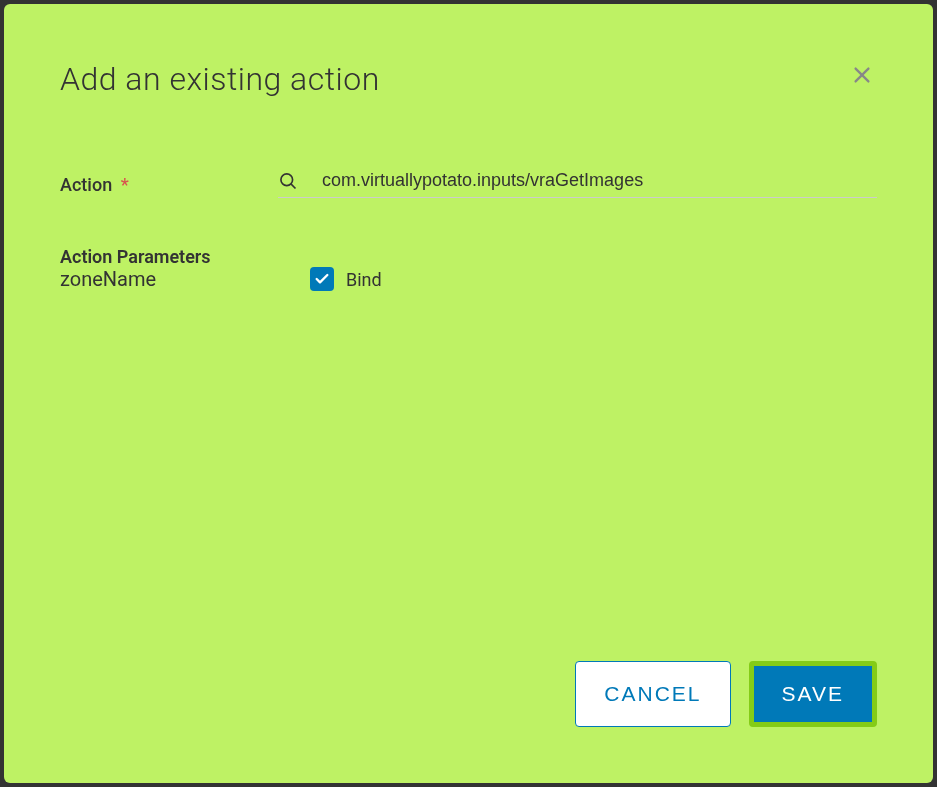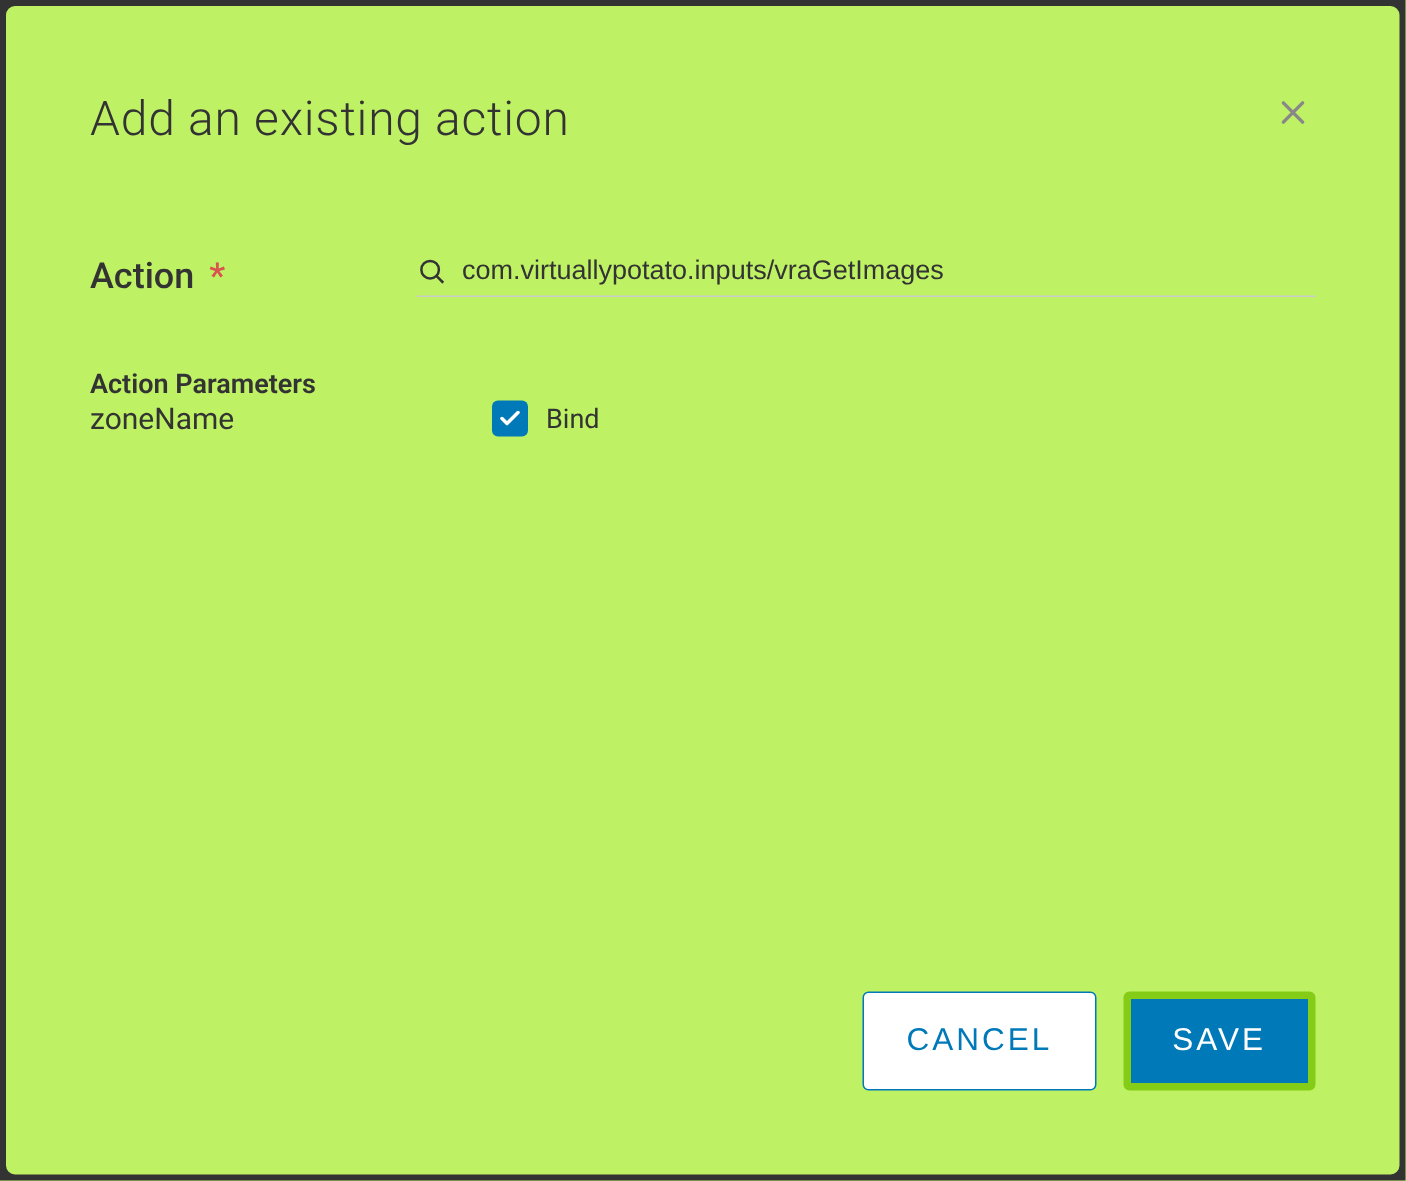--- a/index.html
+++ b/index.html
@@ -53,36 +53,36 @@
       width: 22px;
       height: 22px;
     }
     .form-row {
       display: flex;
       align-items: center;
       margin-bottom: 48px;
     }
     .form-label {
       width: 218px;
-      font-size: 24px;
+      font-size: 18px;
       color: #333;
       font-weight: 500;
       flex-shrink: 0;
     }
     .required {
       color: #d9534f;
       margin-left: 4px;
     }
     .search-input-wrap {
       flex: 1;
       display: flex;
       align-items: center;
       border-bottom: 1px solid #ccc;
       padding-bottom: 6px;
-      gap: 10px;
+      gap: 24px;
     }
     .search-input-wrap svg {
       width: 20px;
       height: 20px;
       color: #333;
       flex-shrink: 0;
     }
     .search-input {
       flex: 1;
       border: none;
@@ -121,21 +121,21 @@
       color: #333;
     }
     .select-wrap svg {
       width: 18px;
       height: 18px;
       color: #999;
     }
     .bind-wrap {
       display: flex;
       align-items: center;
-      margin-left: 50px;
+      margin-left: 32px;
       gap: 12px;
     }
     .checkbox {
       width: 24px;
       height: 24px;
       background: #0079b8;
       border-radius: 4px;
       display: flex;
       align-items: center;
       justify-content: center;

